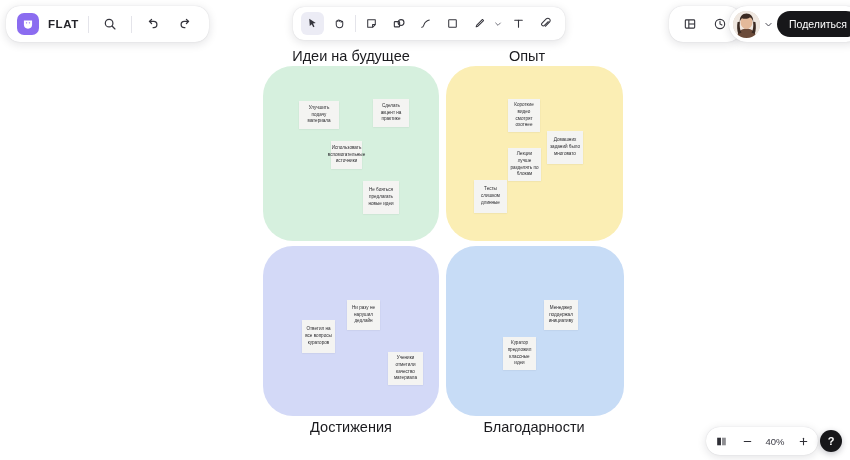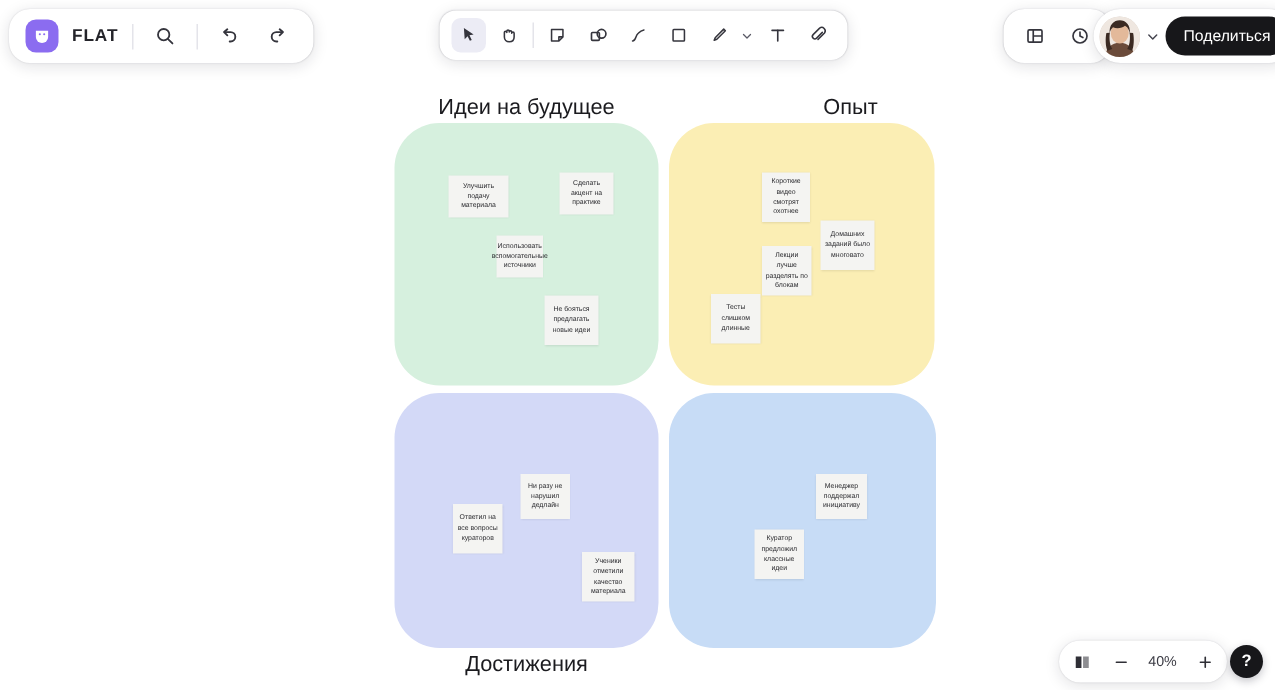--- a/index.html
+++ b/index.html
@@ -131,21 +131,21 @@
     font-size: 10.5px;
     display: flex;
     align-items: center;
     cursor: pointer;
     white-space: nowrap;
   }
 
   
   #board {
     position: absolute;
-    left: 0; top: 16px;
+    left: 0; top: 0;
     width: 850px; height: 356px;
   }
   .q-label {
     position: absolute;
     font-size: 14.5px;
     color: #1b1b1f;
     text-align: center;
     white-space: nowrap;
     transform: translateX(-50%);
   }
@@ -209,31 +209,32 @@
 </head>
 <body>
 
 <div id="board">
     <div class="q-label" style="left: 351px; top: 48px;">Идеи на будущее</div>
     <div class="quadrant" style="left: 263px; top: 66px; width: 176px; height: 175px; background: rgb(214, 240, 222);"></div>
     <div class="note" style="left: 299px; top: 101px; width: 40px; height: 28px;">Улучшить подачу материала</div>
     <div class="note" style="left: 373px; top: 99px; width: 36px; height: 28px;">Сделать акцент на практике</div>
     <div class="note" style="left: 331px; top: 141px; width: 31px; height: 28px;">Использовать вспомогательные источники</div>
     <div class="note" style="left: 363px; top: 181px; width: 36px; height: 33px;">Не бояться предлагать новые идеи</div>
-    <div class="q-label" style="left: 527px; top: 48px; margin-left: 40px;">Опыт</div>
+    <div class="q-label" style="left: 527px; top: 48px;">Опыт</div>
     <div class="quadrant" style="left: 446px; top: 66px; width: 177px; height: 175px; background: rgb(251, 238, 180);"></div>
     <div class="note" style="left: 508px; top: 99px; width: 32px; height: 33px;">Короткие видео смотрят охотнее</div>
     <div class="note" style="left: 547px; top: 131px; width: 36px; height: 33px;">Домашних заданий было многовато</div>
     <div class="note" style="left: 508px; top: 148px; width: 33px; height: 33px;">Лекции лучше разделять по блокам</div>
     <div class="note" style="left: 474px; top: 180px; width: 33px; height: 33px;">Тесты слишком длинные</div>
     <div class="q-label" style="left: 351px; top: 419px; text-align: center;">Достижения</div>
     <div class="quadrant" style="left: 263px; top: 246px; width: 176px; height: 170px; background: rgb(211, 217, 247);"></div>
     <div class="note" style="left: 347px; top: 300px; width: 33px; height: 30px;">Ни разу не нарушил дедлайн</div>
     <div class="note" style="left: 302px; top: 320px; width: 33px; height: 33px;">Ответил на все вопросы кураторов</div>
     <div class="note" style="left: 388px; top: 352px; width: 35px; height: 33px;">Ученики отметили качество материала</div>
+    <div class="q-label" style="left: 534px; top: 419px;">Благодарности</div>
     <div class="quadrant" style="left: 446px; top: 246px; width: 178px; height: 170px; background: rgb(199, 220, 246);"></div>
     <div class="note" style="left: 544px; top: 300px; width: 34px; height: 30px;">Менеджер поддержал инициативу</div>
     <div class="note" style="left: 503px; top: 337px; width: 33px; height: 33px;">Куратор предложил классные идеи</div>
   </div>
 
 <div class="panel" id="brand-panel">
   <div class="logo">
     <svg width="14" height="14" viewBox="0 0 24 24" fill="none">
       <path d="M5 6h14v7a7 7 0 0 1-14 0z" fill="#ffffff"></path>
       <circle cx="9.5" cy="10" r="1.2" fill="#8b6cf0"></circle>

